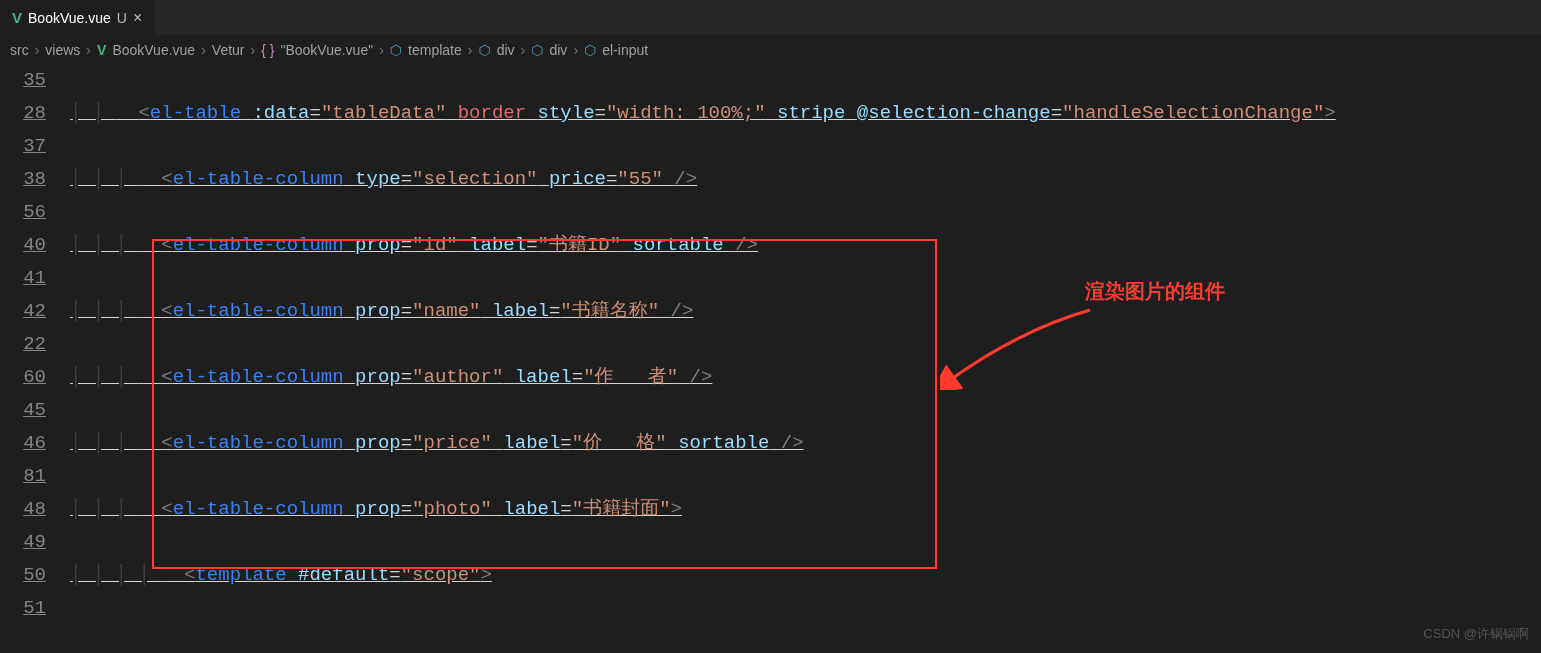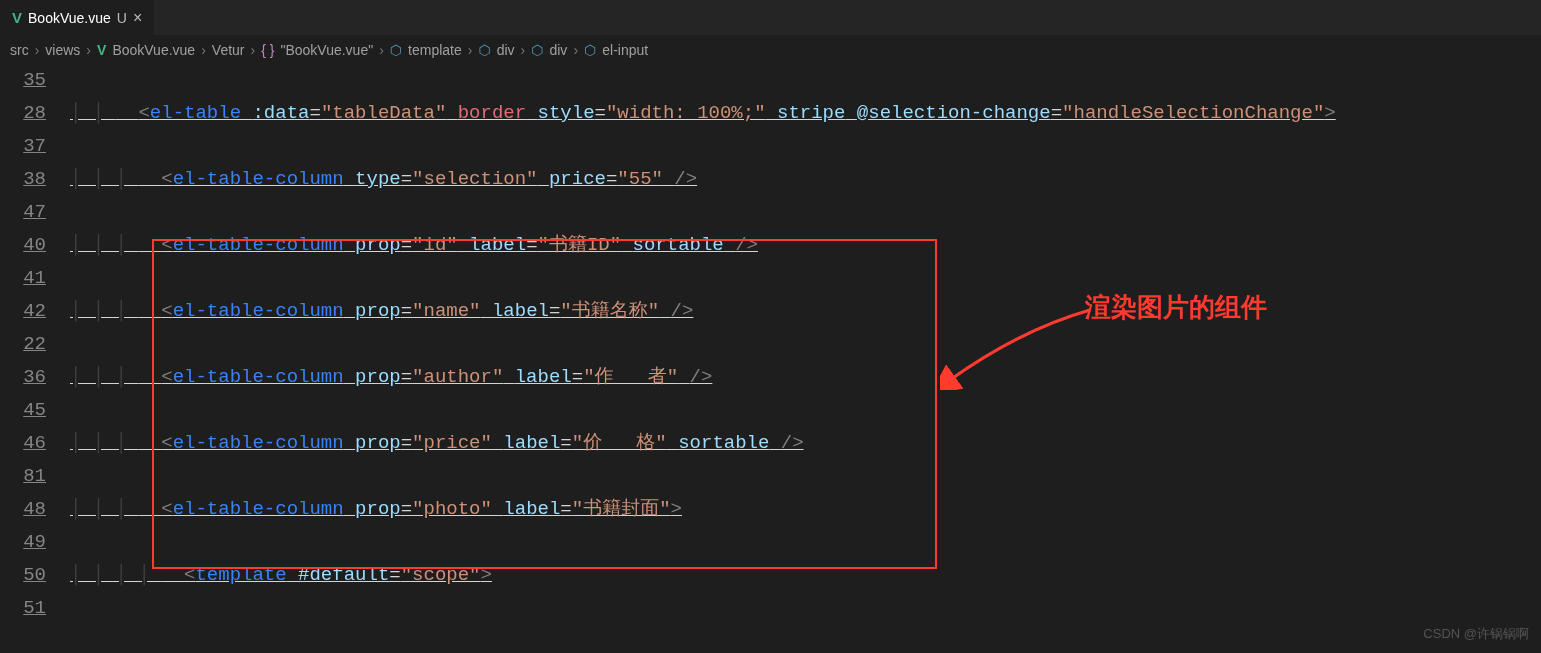--- a/index.html
+++ b/index.html
@@ -80,23 +80,23 @@
     left: 152px;
     top: 239px;
     width: 785px;
     height: 330px;
     pointer-events: none;
   }
   .annotation {
     position: absolute;
     color: #ff3b30;
     font-weight: bold;
-    font-size: 26px;
+    font-size: 20px;
     left: 1085px;
-    top: 290px;
+    top: 278px;
     font-family: 'Microsoft YaHei', sans-serif;
   }
   .arrow {
     position: absolute;
     left: 940px;
     top: 300px;
     width: 160px;
     height: 90px;
     pointer-events: none;
   }
@@ -148,26 +148,26 @@
   <span class="el-icon">⬡</span>
   <span>el-input</span>
 </div>
 
 <div class="editor">
   <div class="gutter">
     <div class="line">35</div>
     <div class="line">28</div>
     <div class="line">37</div>
     <div class="line">38</div>
-    <div class="line">47</div>
+    <div class="line">56</div>
     <div class="line">40</div>
     <div class="line">41</div>
     <div class="line">42</div>
     <div class="line">22</div>
-    <div class="line">36</div>
+    <div class="line">60</div>
     <div class="line">45</div>
     <div class="line">46</div>
     <div class="line">81</div>
     <div class="line">48</div>
     <div class="line">49</div>
     <div class="line">50</div>
     <div class="line">51</div>
   </div>
   <div class="code">
 <div class="line"><span class="guide">│ │ </span>  <span class="bracket">&lt;</span><span class="tag">el-table</span> <span class="attr">:data</span><span class="punct">=</span><span class="str">"tableData"</span> <span class="attr-red">border</span> <span class="attr">style</span><span class="punct">=</span><span class="str">"width: 100%;"</span> <span class="attr">stripe</span> <span class="attr">@selection-change</span><span class="punct">=</span><span class="str">"handleSelectionChange"</span><span class="bracket">&gt;</span></div>

